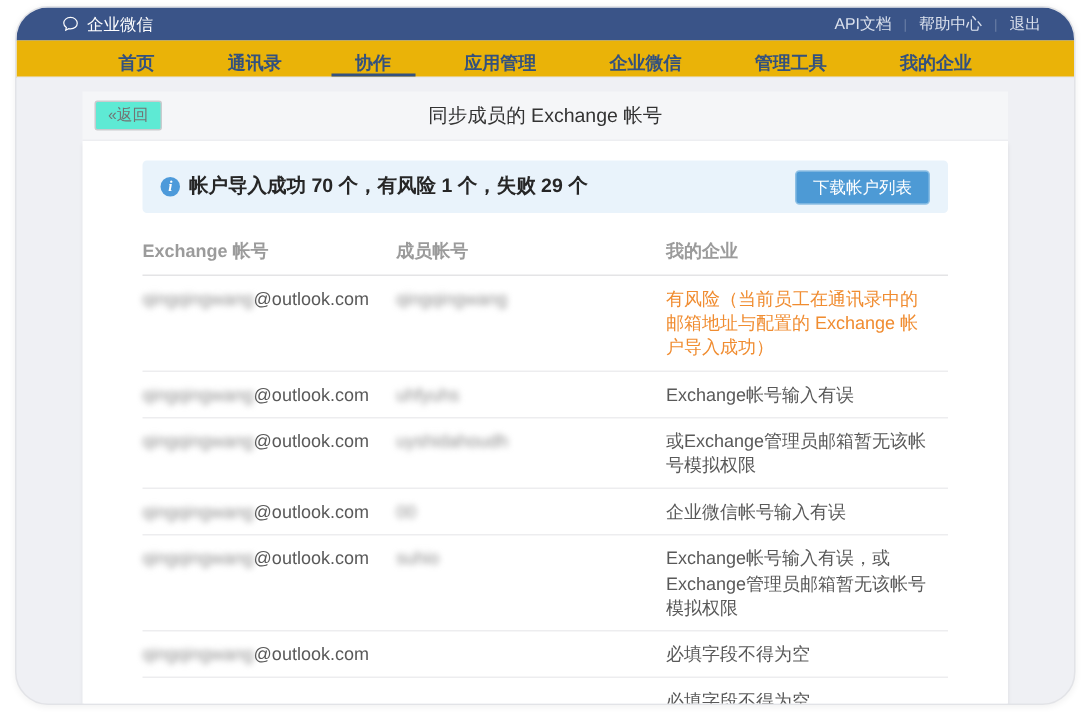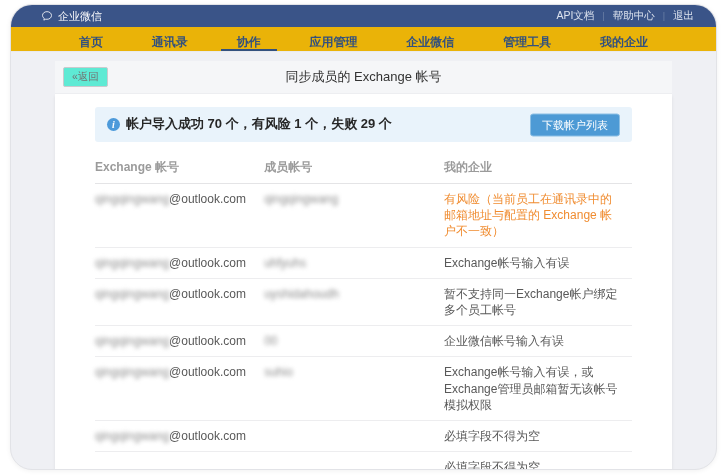--- a/index.html
+++ b/index.html
@@ -139,31 +139,31 @@
             <tr>
               <th>Exchange 帐号</th>
               <th>成员帐号</th>
               <th>我的企业</th>
             </tr>
           </thead>
           <tbody>
             <tr>
               <td><span class="blur">qingqingwang</span><span>@outlook.com</span></td>
               <td><span class="blur">qingqingwang</span></td>
-              <td class="reason risk">有风险（当前员工在通讯录中的邮箱地址与配置的 Exchange 帐户不一致）</td>
+              <td class="reason risk">有风险（当前员工在通讯录中的邮箱地址与配置的 Exchange 帐户导入成功）</td>
             </tr>
             <tr>
               <td><span class="blur">qingqingwang</span><span>@outlook.com</span></td>
               <td><span class="blur">uhfyuhs</span></td>
               <td class="reason">Exchange帐号输入有误</td>
             </tr>
             <tr>
               <td><span class="blur">qingqingwang</span><span>@outlook.com</span></td>
               <td><span class="blur">uyshidahoudh</span></td>
-              <td class="reason">暂不支持同一Exchange帐户绑定多个员工帐号</td>
+              <td class="reason">或Exchange管理员邮箱暂无该帐号模拟权限</td>
             </tr>
             <tr>
               <td><span class="blur">qingqingwang</span><span>@outlook.com</span></td>
               <td><span class="blur">00</span></td>
               <td class="reason">企业微信帐号输入有误</td>
             </tr>
             <tr>
               <td><span class="blur">qingqingwang</span><span>@outlook.com</span></td>
               <td><span class="blur">suhio</span></td>
               <td class="reason">Exchange帐号输入有误，或Exchange管理员邮箱暂无该帐号模拟权限</td>

